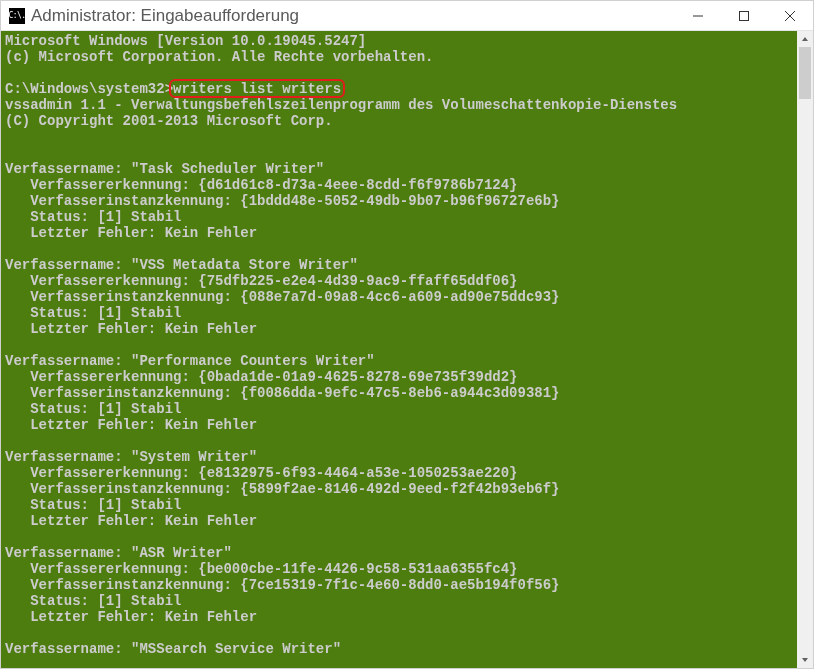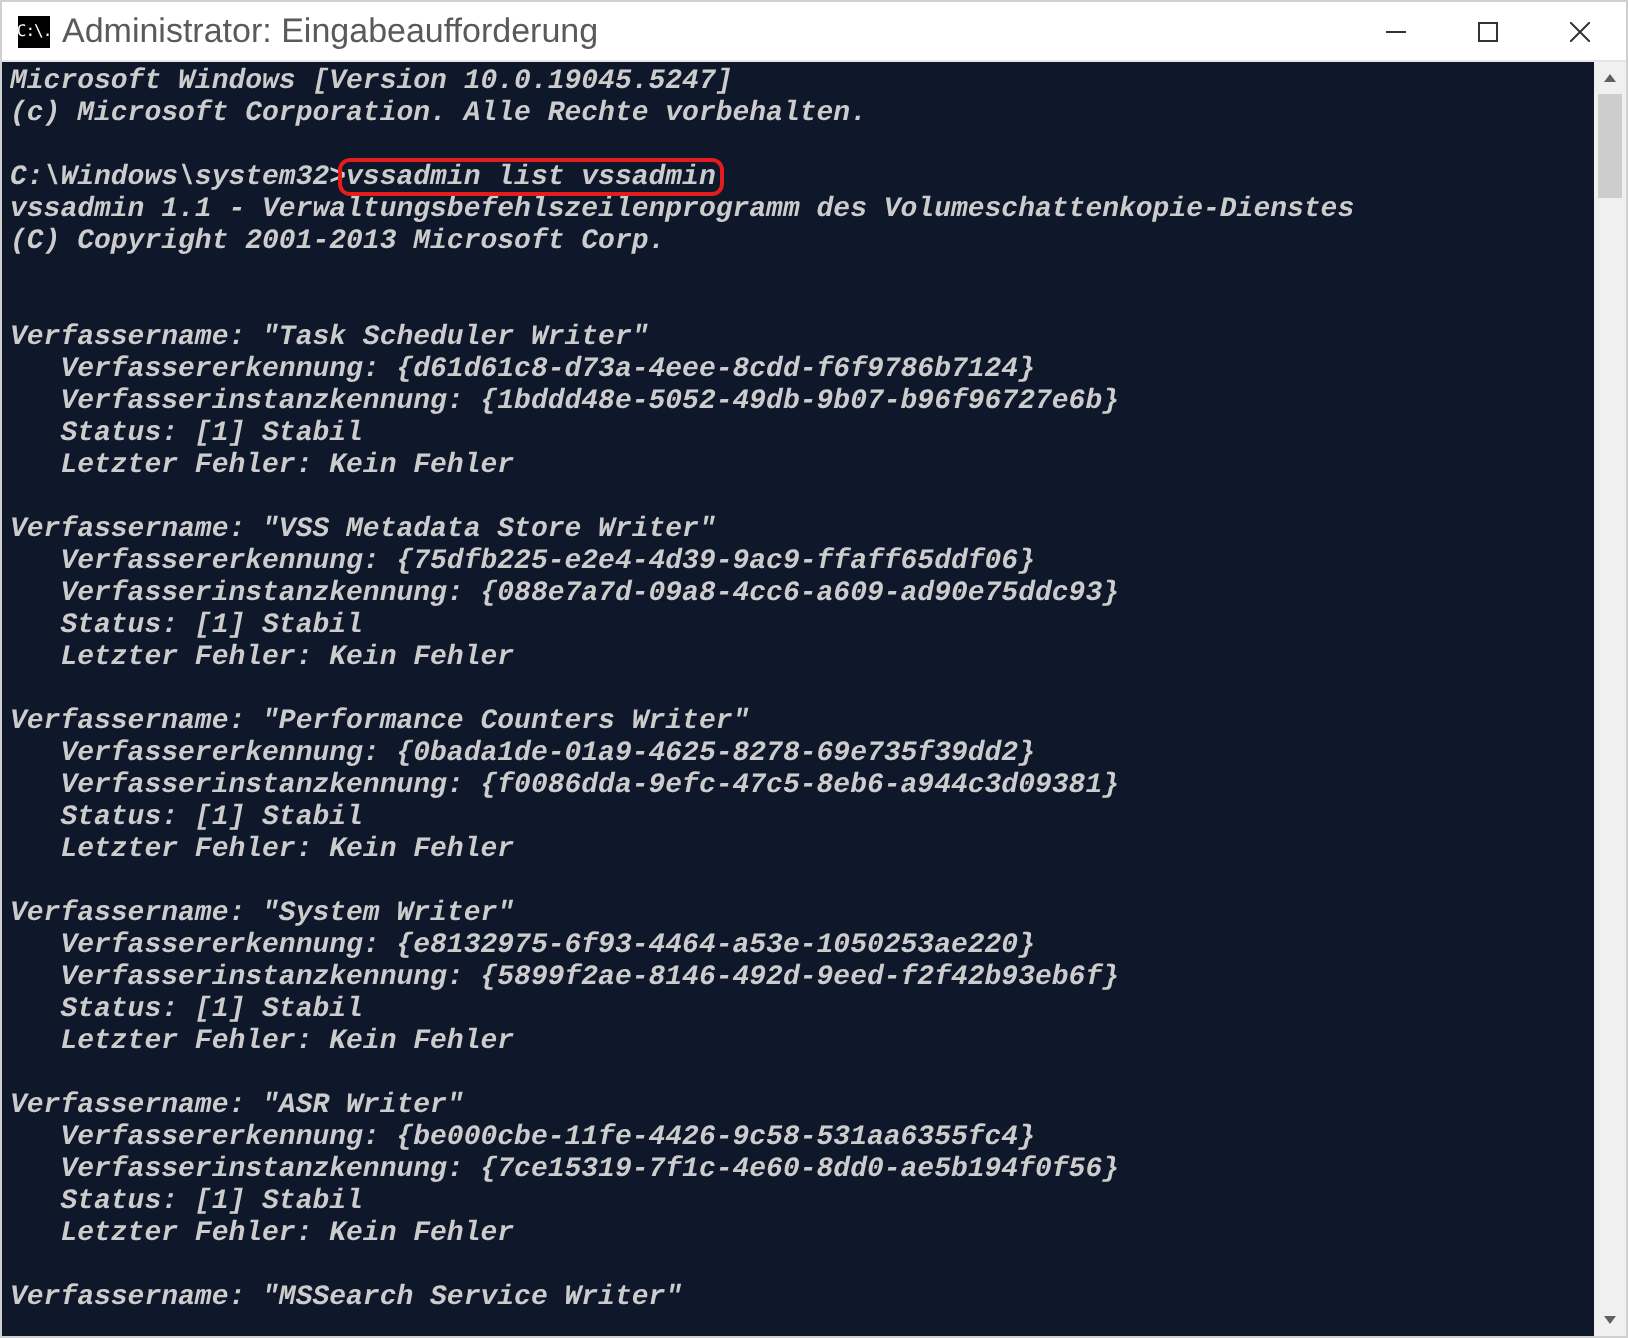--- a/index.html
+++ b/index.html
@@ -48,23 +48,22 @@
       display: flex;
       align-items: center;
       justify-content: center;
       color: #333;
       font-size: 10px;
     }
     .winbtn svg { display: block; }
     .terminal-wrap {
       position: relative;
       height: calc(100% - 30px);
-      background: #0f172a;
-      display: flex;
-      font-style: italic;
+      background: #4d7c0f;
+      display: flex;
     }
     .terminal {
       flex: 1;
       padding: 2px 4px;
       font-family: "Consolas", "Courier New", monospace;
       font-size: 14px;
       line-height: 16px;
       color: #cccccc;
       white-space: pre;
       overflow: hidden;
@@ -138,21 +137,21 @@
           <path d="M0 0 L10 10 M10 0 L0 10" stroke="#333" stroke-width="1"></path>
         </svg>
     </div>
   </div>
 </div>
 
 <div class="terminal-wrap">
   <div class="terminal" id="term">Microsoft Windows [Version 10.0.19045.5247]
 (c) Microsoft Corporation. Alle Rechte vorbehalten.
 
-C:\Windows\system32&gt;<span class="hl">vssadmin list vssadmin</span>
+C:\Windows\system32&gt;<span class="hl">writers list writers</span>
 vssadmin 1.1 - Verwaltungsbefehlszeilenprogramm des Volumeschattenkopie-Dienstes
 (C) Copyright 2001-2013 Microsoft Corp.
 
 
 Verfassername: "Task Scheduler Writer"
    Verfassererkennung: {d61d61c8-d73a-4eee-8cdd-f6f9786b7124}
    Verfasserinstanzkennung: {1bddd48e-5052-49db-9b07-b96f96727e6b}
    Status: [1] Stabil
    Letzter Fehler: Kein Fehler
 

